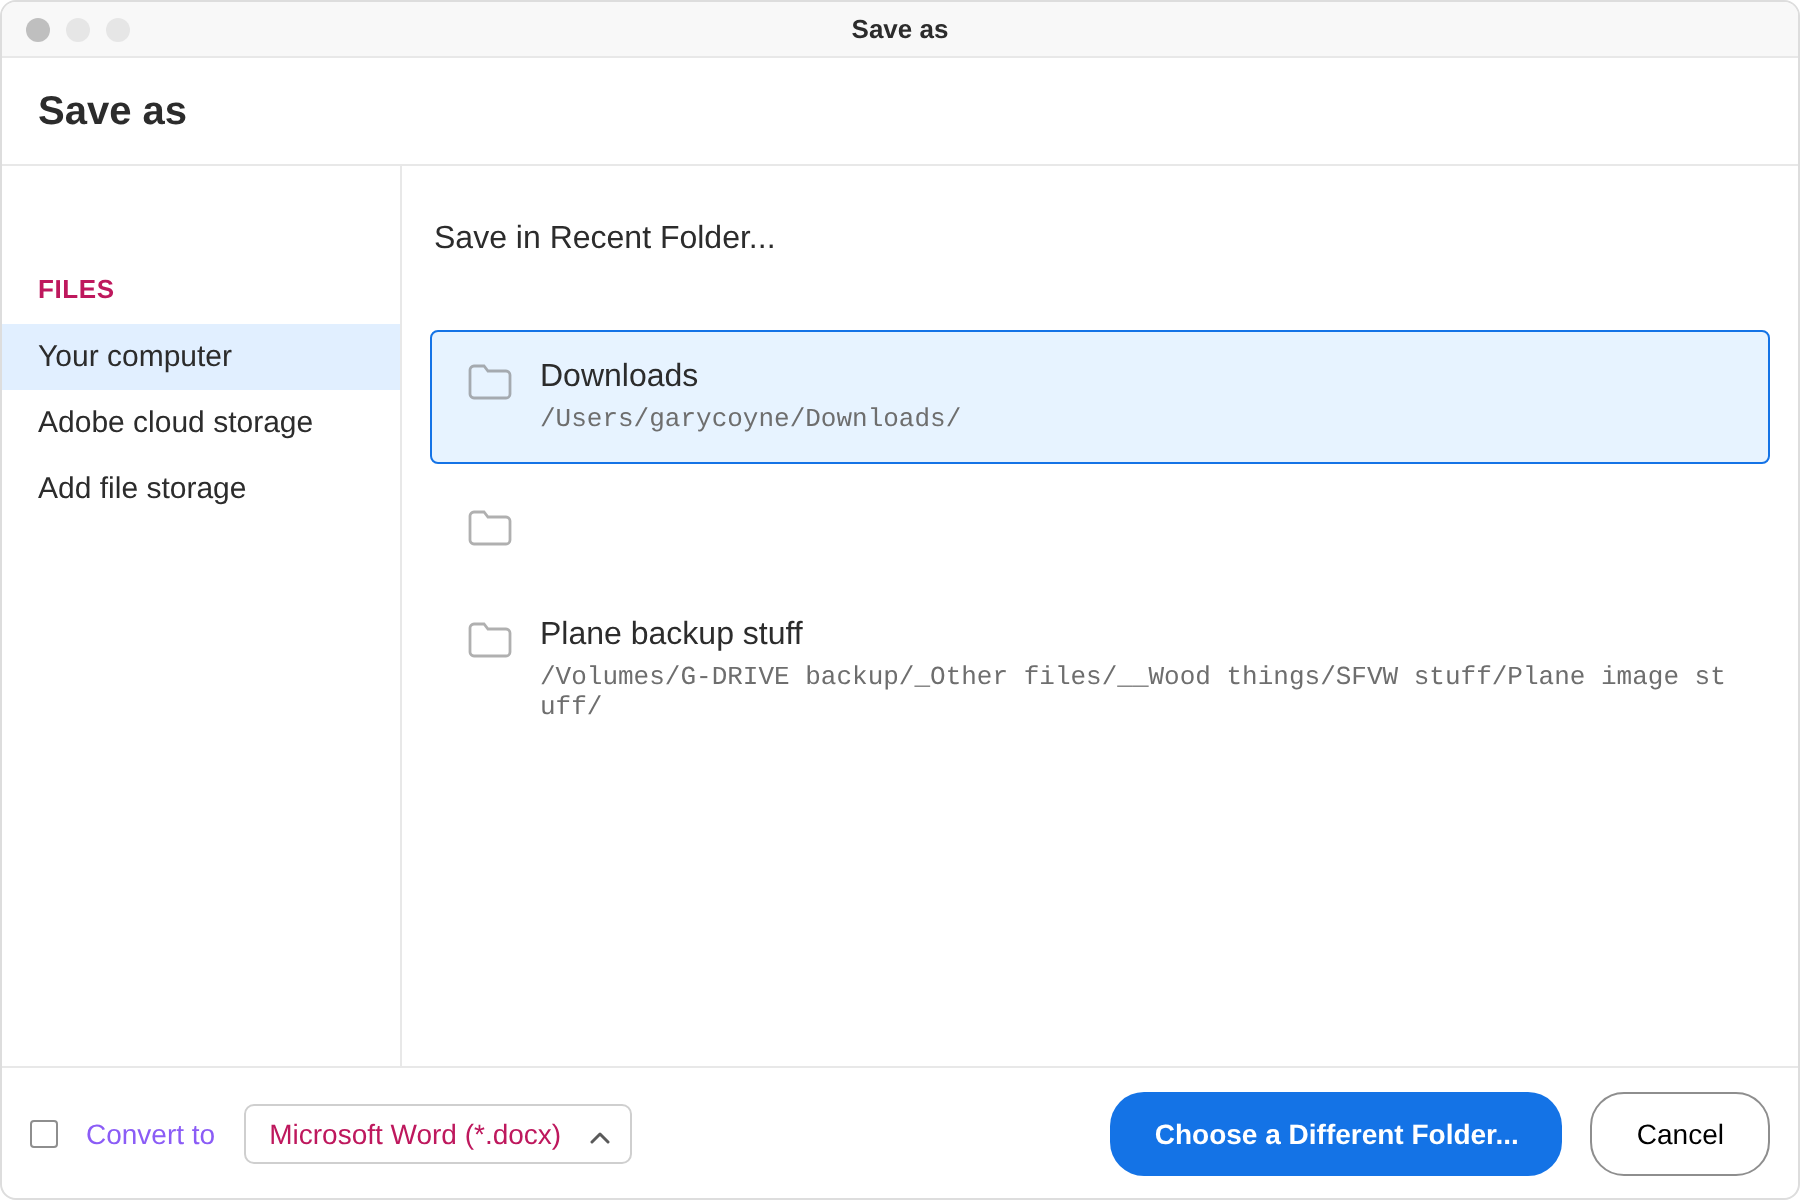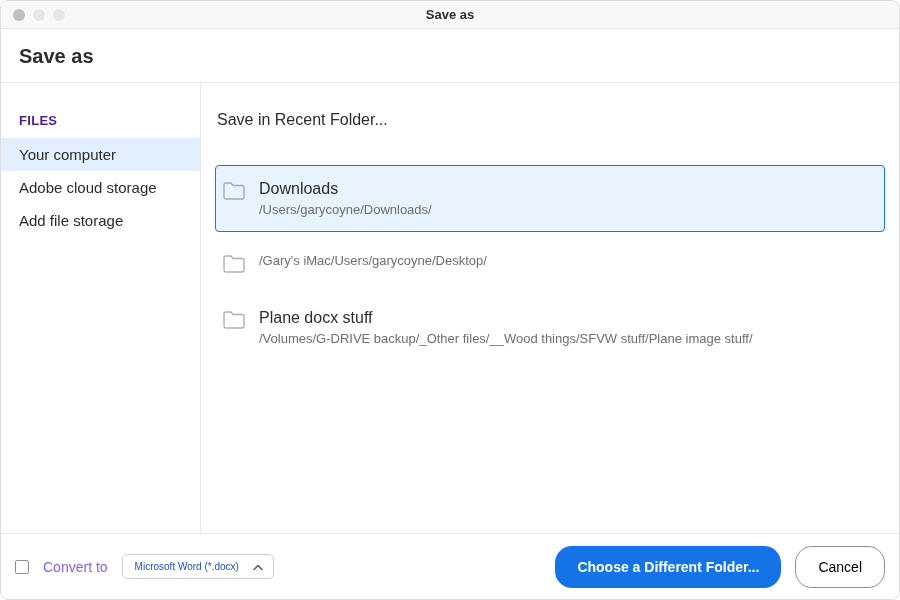--- a/index.html
+++ b/index.html
@@ -67,23 +67,24 @@
       min-height: 0;
     }
     .sidebar {
       width: 200px;
       border-right: 1px solid #e8e8e8;
       padding-top: 24px;
     }
     .sidebar-heading {
       font-size: 13px;
       font-weight: 600;
-      color: #4c1d95;
+      color: #be185d;
       padding: 6px 18px 10px 18px;
       letter-spacing: 0.3px;
+      margin-top: 24px;
     }
     .sidebar-item {
       font-size: 15px;
       color: #2c2c2c;
       padding: 8px 18px;
       cursor: pointer;
     }
     .sidebar-item.selected {
       background: #e1efff;
     }
@@ -97,21 +98,21 @@
       font-size: 16px;
       font-weight: 400;
       color: #2c2c2c;
       margin-bottom: 36px;
       padding-left: 2px;
     }
     .folder-item {
       display: flex;
       align-items: flex-start;
       gap: 14px;
-      padding: 14px 7px;
+      padding: 14px 18px;
       border: 1px solid transparent;
       border-radius: 4px;
       cursor: pointer;
       margin-bottom: 6px;
     }
     .folder-item.selected {
       background: #e7f3ff;
       border: 1.5px solid #1473e6;
     }
     .folder-icon {
@@ -123,20 +124,21 @@
     .folder-text { flex: 1; min-width: 0; }
     .folder-name {
       font-size: 16px;
       color: #2c2c2c;
       margin-bottom: 4px;
     }
     .folder-path {
       font-size: 13px;
       color: #6e6e6e;
       word-break: break-all;
+      font-family: Liberation Mono, monospace;
     }
 
     
     .footer {
       height: 66px;
       border-top: 1px solid #e8e8e8;
       display: flex;
       align-items: center;
       padding: 0 14px;
       gap: 14px;
@@ -151,22 +153,22 @@
       flex-shrink: 0;
     }
     .convert-label {
       font-size: 14px;
       color: #8b5cf6;
     }
     .dropdown {
       border: 1px solid #cfcfcf;
       border-radius: 5px;
       padding: 6px 34px 6px 12px;
-      font-size: 10px;
-      color: #1d4ed8;
+      font-size: 14px;
+      color: #be185d;
       position: relative;
       background: #fff;
       cursor: pointer;
     }
     .dropdown-chevron {
       position: absolute;
       right: 10px;
       top: 50%;
       transform: translateY(-50%);
     }
@@ -242,32 +244,31 @@
       </div>
     </div>
 
     <div class="folder-item">
       <span class="folder-icon">
         <svg width="22" height="18" viewBox="0 0 22 18" fill="none" stroke="#707070" stroke-width="1.4">
           <path d="M1 3 a2 2 0 0 1 2 -2 h5 l2 2.5 h9 a2 2 0 0 1 2 2 V15 a2 2 0 0 1 -2 2 H3 a2 2 0 0 1 -2 -2 Z"></path>
         </svg>
       </span>
       <div class="folder-text">
-        <div class="folder-path">/Gary's iMac/Users/garycoyne/Desktop/</div>
       </div>
     </div>
 
     <div class="folder-item">
       <span class="folder-icon">
         <svg width="22" height="18" viewBox="0 0 22 18" fill="none" stroke="#707070" stroke-width="1.4">
           <path d="M1 3 a2 2 0 0 1 2 -2 h5 l2 2.5 h9 a2 2 0 0 1 2 2 V15 a2 2 0 0 1 -2 2 H3 a2 2 0 0 1 -2 -2 Z"></path>
         </svg>
       </span>
       <div class="folder-text">
-        <div class="folder-name">Plane docx stuff</div>
+        <div class="folder-name">Plane backup stuff</div>
         <div class="folder-path">/Volumes/G-DRIVE backup/_Other files/__Wood things/SFVW stuff/Plane image stuff/</div>
       </div>
     </div>
 
   </div>
 </div>
 
 <div class="footer">
   <div class="checkbox"></div>
   <div class="convert-label">Convert to</div>

